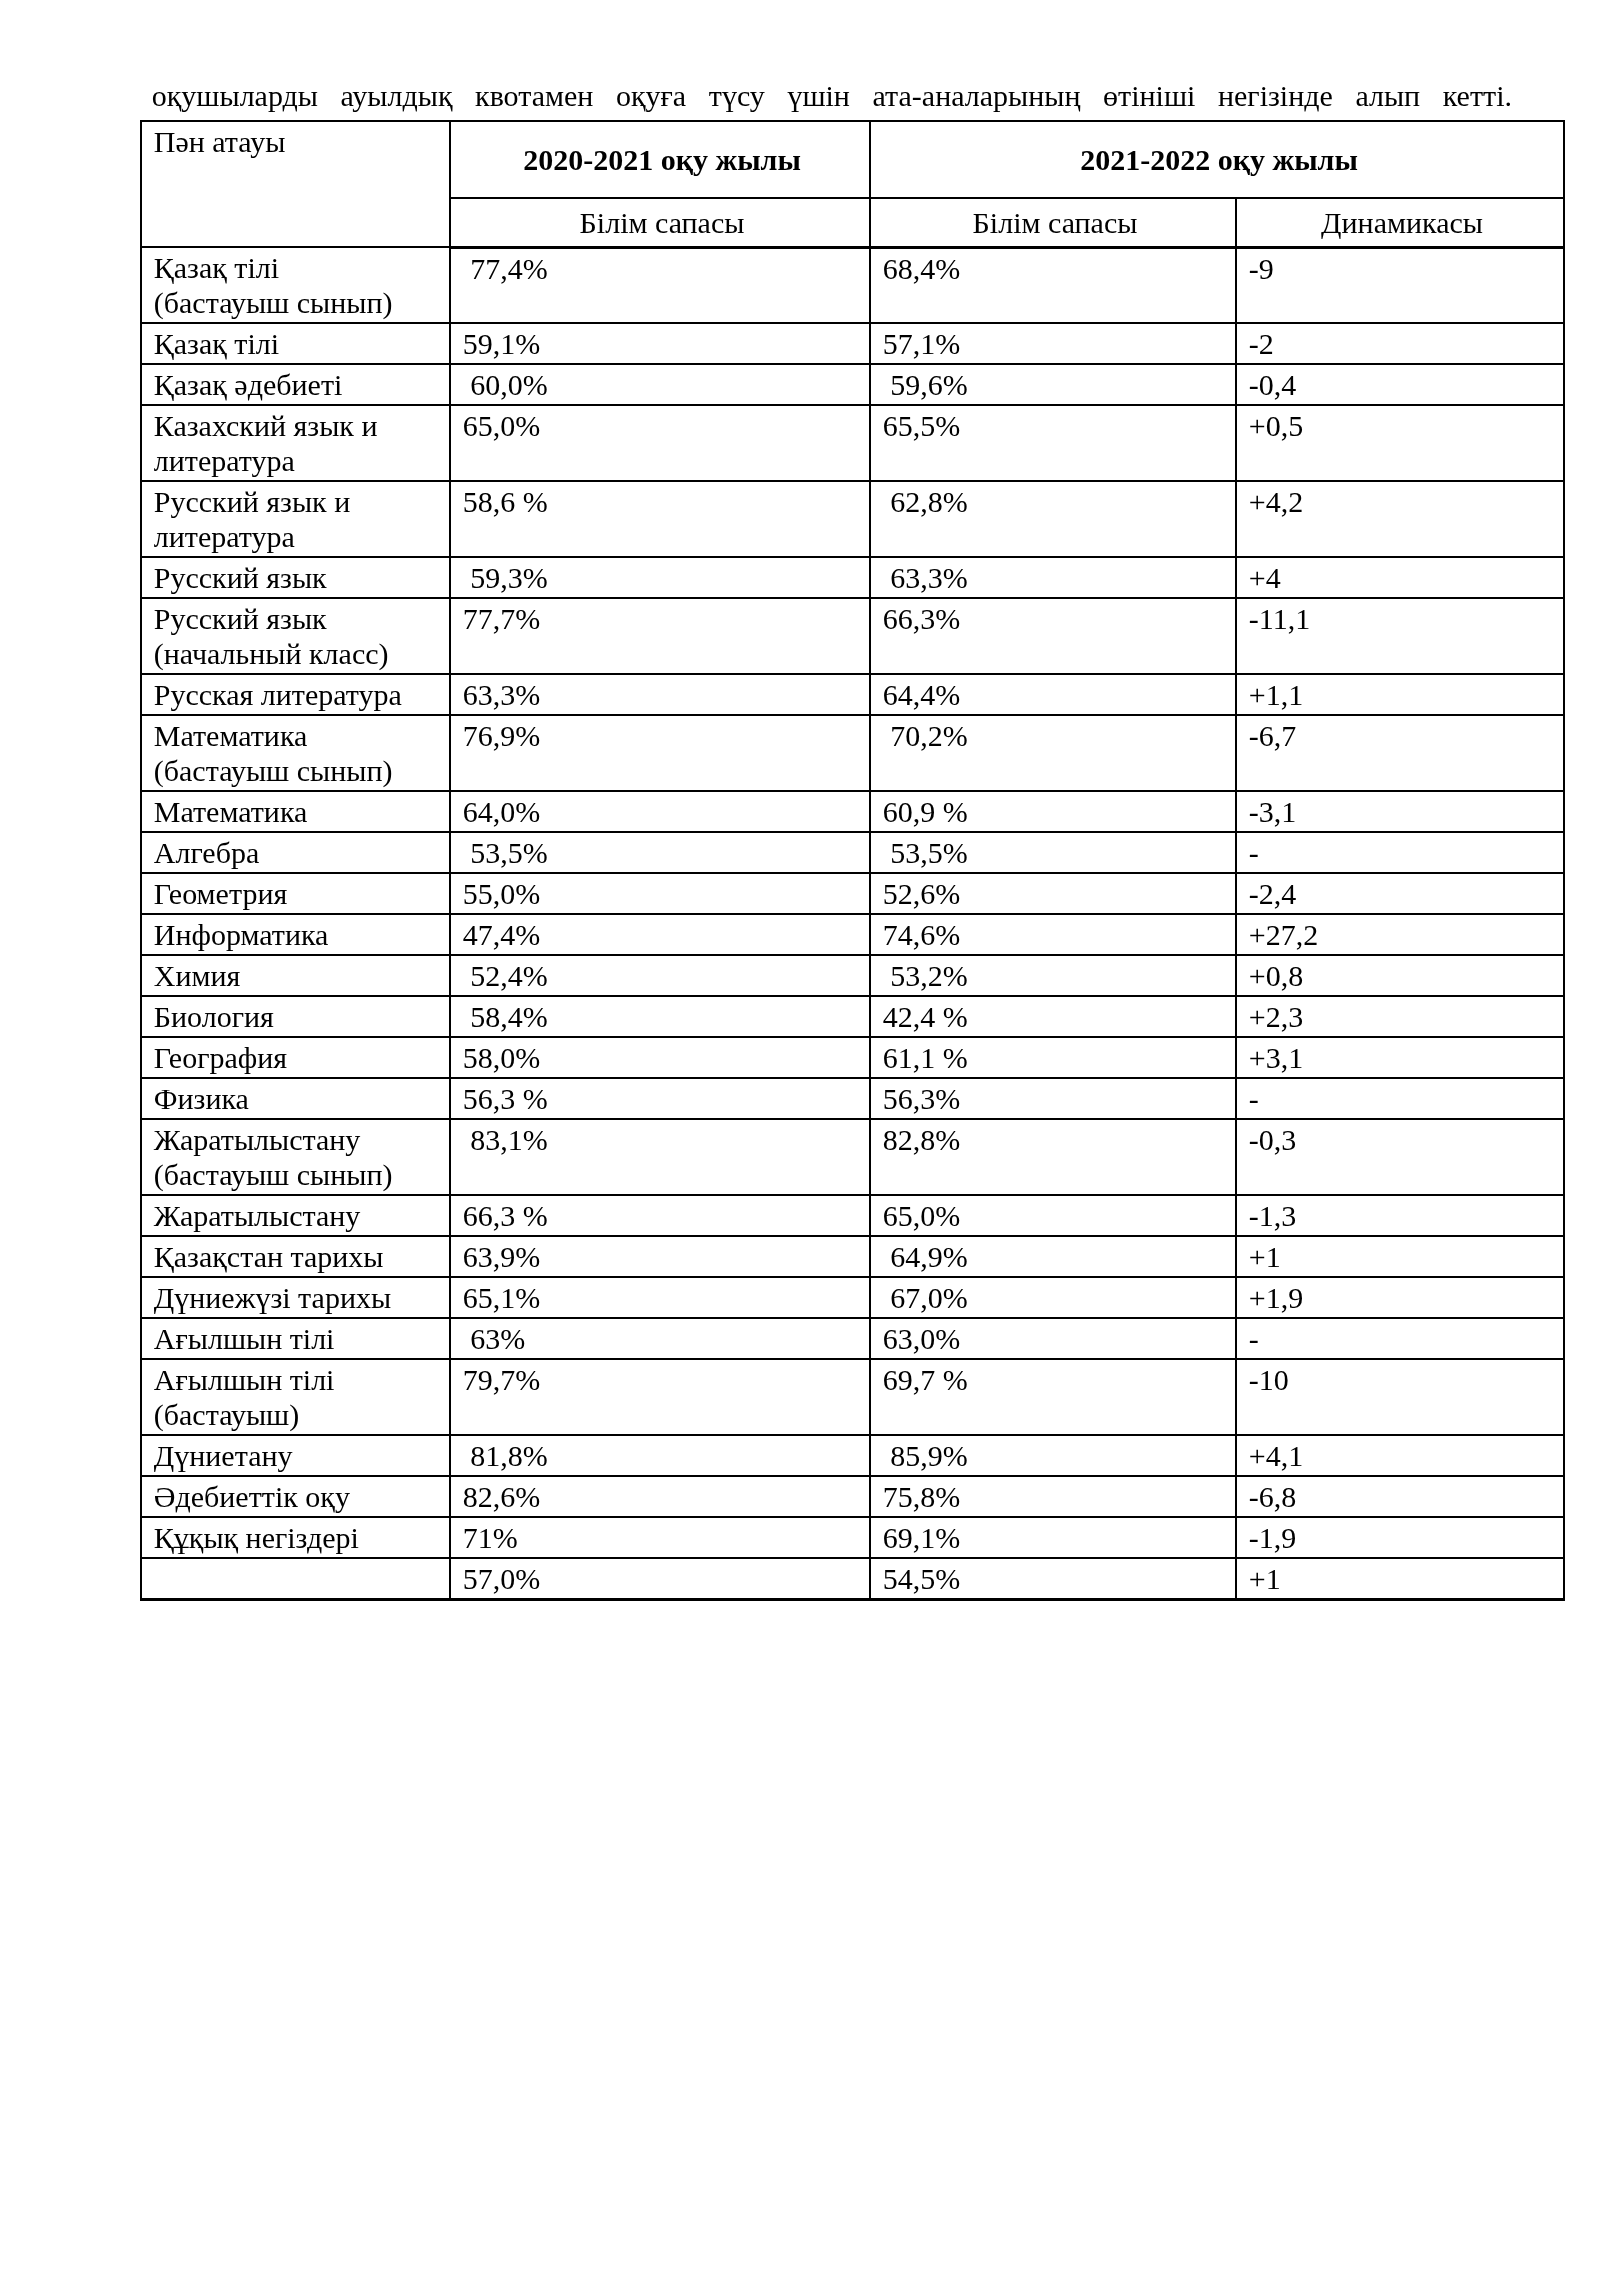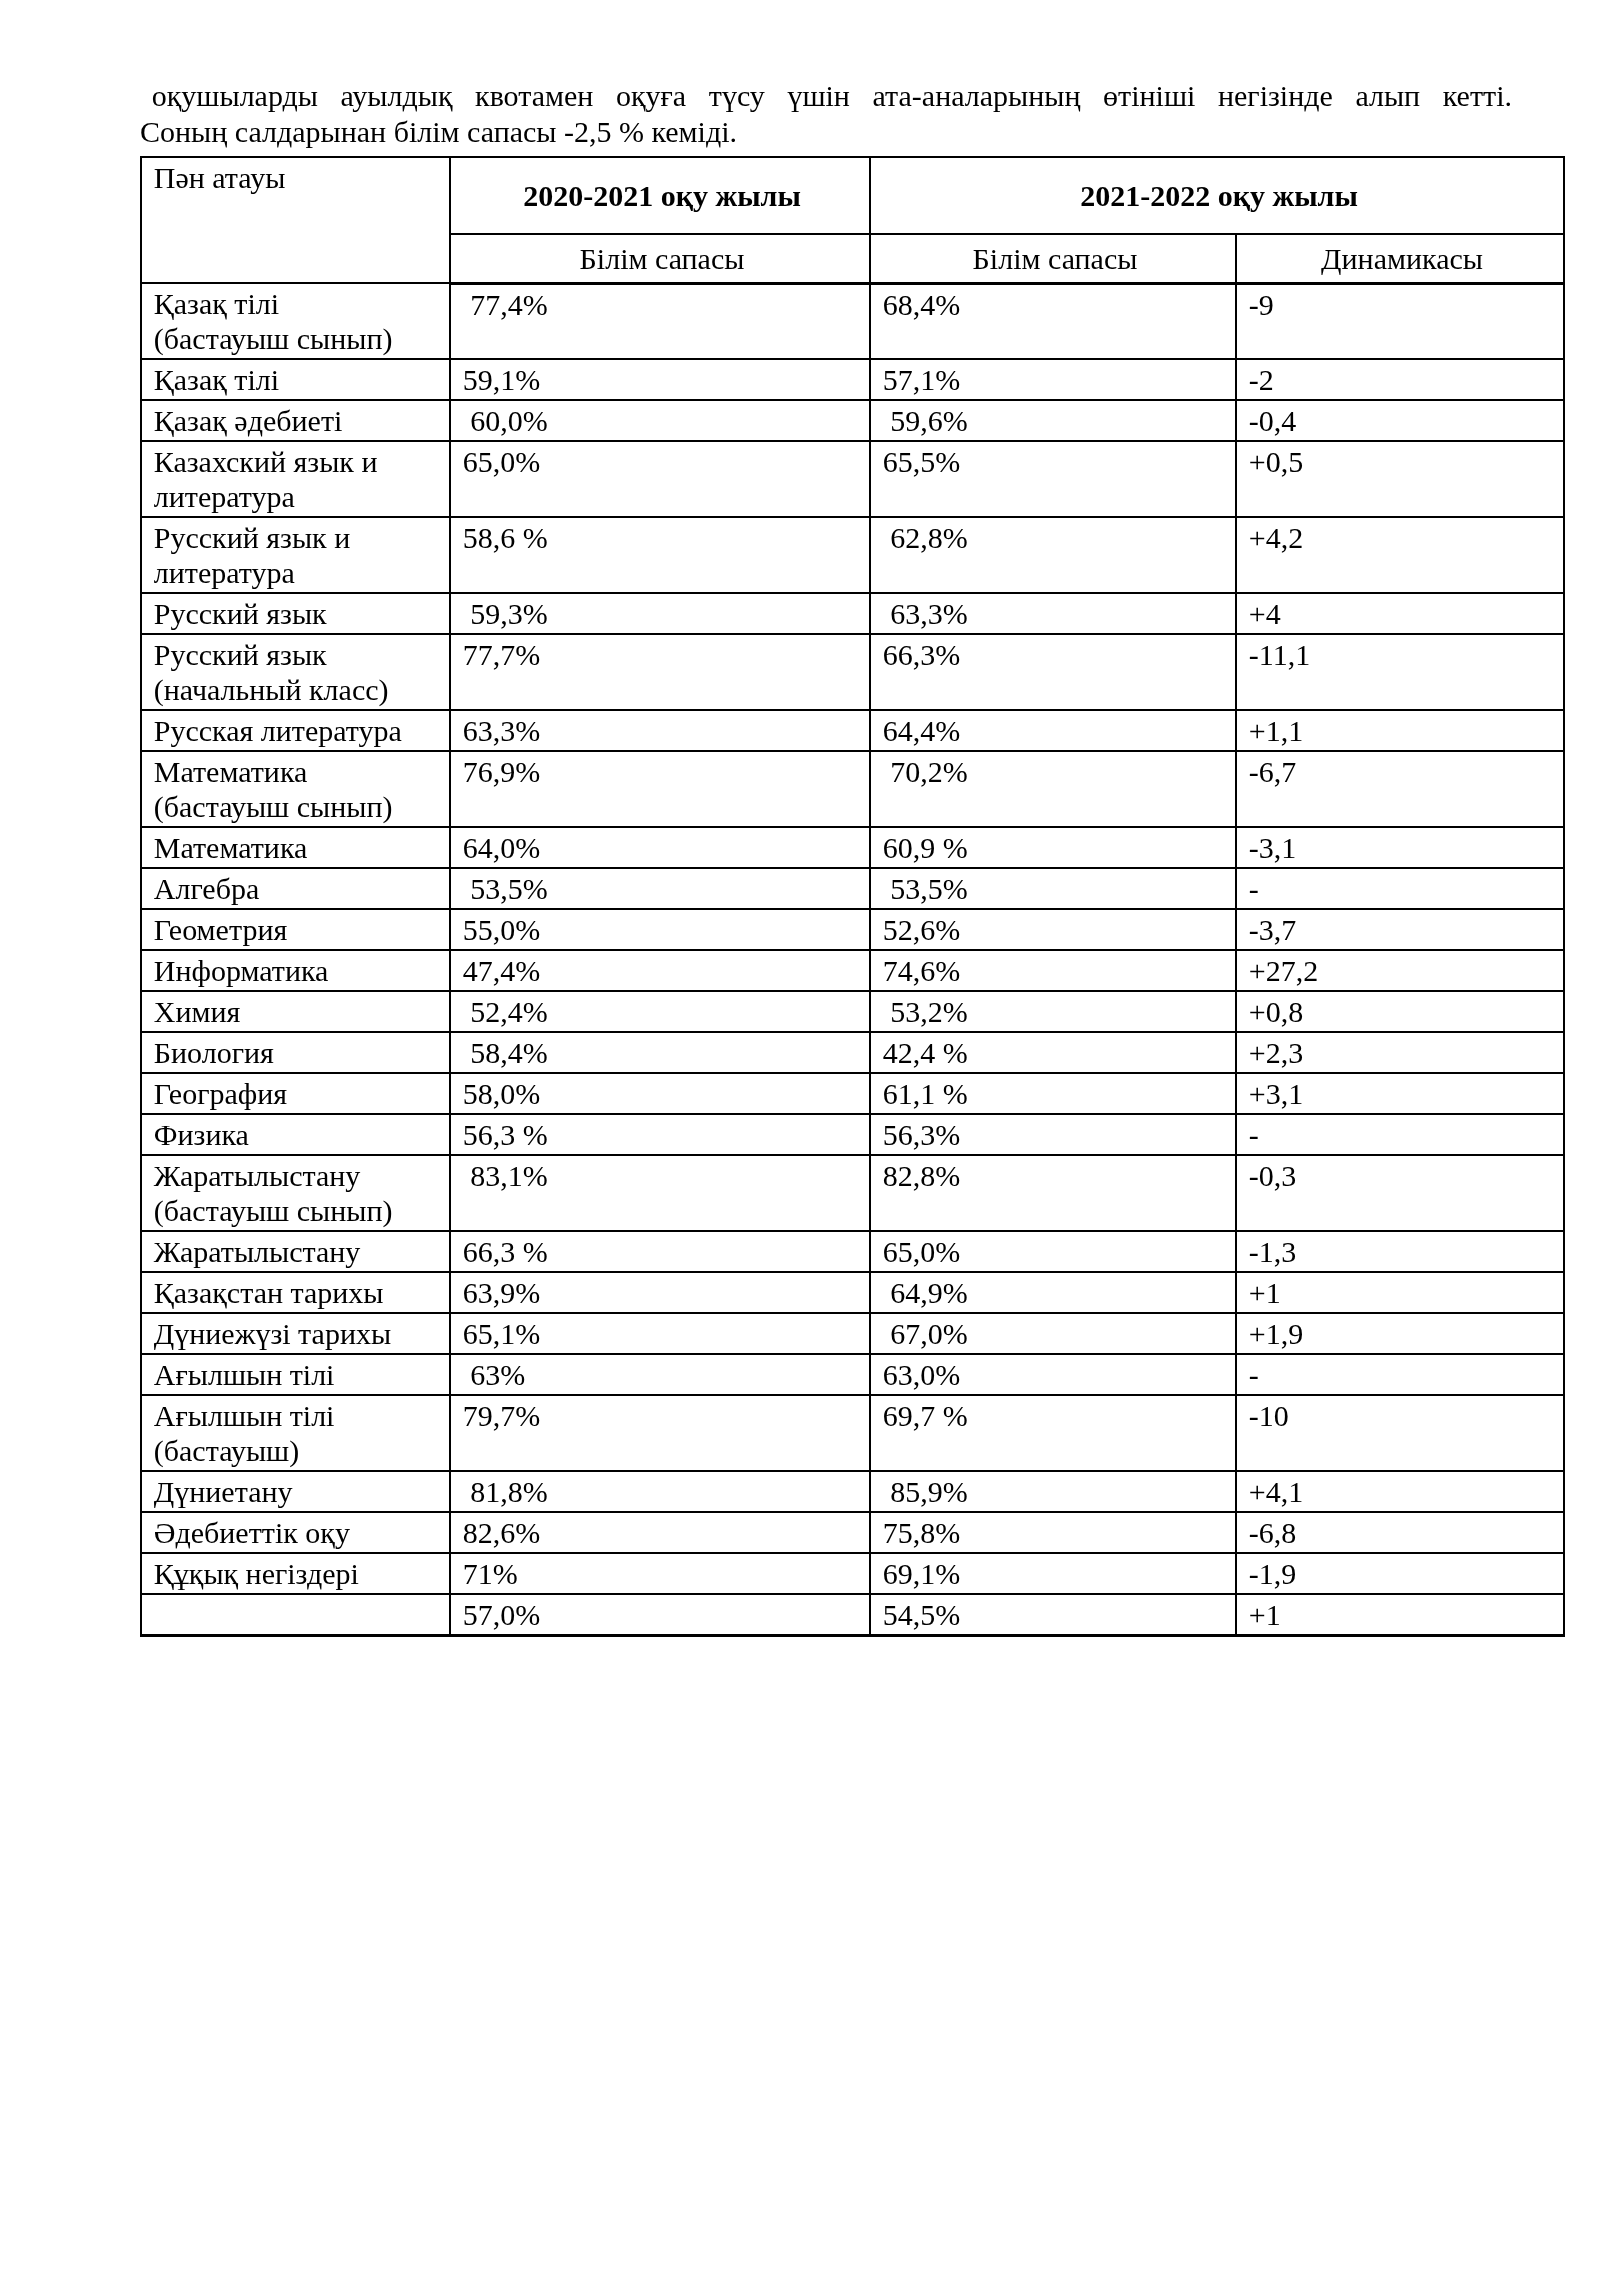--- a/index.html
+++ b/index.html
@@ -67,21 +67,20 @@
   }
 </style>
 </head>
 <body>
 
 <div class="page">
   <div class="content">
 
     <div class="intro">
       <div class="intro-line justify">оқушыларды ауылдық квотамен оқуға түсу үшін ата-аналарының өтініші негізінде алып кетті.</div>
-      <div class="intro-line">Соның салдарынан білім сапасы -2,5 % кеміді.</div>
     </div>
 
     <table class="results">
       <colgroup>
         <col style="width:309px">
         <col style="width:420px">
         <col style="width:366px">
         <col style="width:328px">
       </colgroup>
       <thead>
@@ -165,21 +164,21 @@
           <tr>
             <td>Алгебра</td>
             <td> 53,5%</td>
             <td> 53,5%</td>
             <td>-</td>
           </tr>
           <tr>
             <td>Геометрия</td>
             <td>55,0%</td>
             <td>52,6%</td>
-            <td>-3,7</td>
+            <td>-2,4</td>
           </tr>
           <tr>
             <td>Информатика</td>
             <td>47,4%</td>
             <td>74,6%</td>
             <td>+27,2</td>
           </tr>
           <tr>
             <td>Химия</td>
             <td> 52,4%</td>

